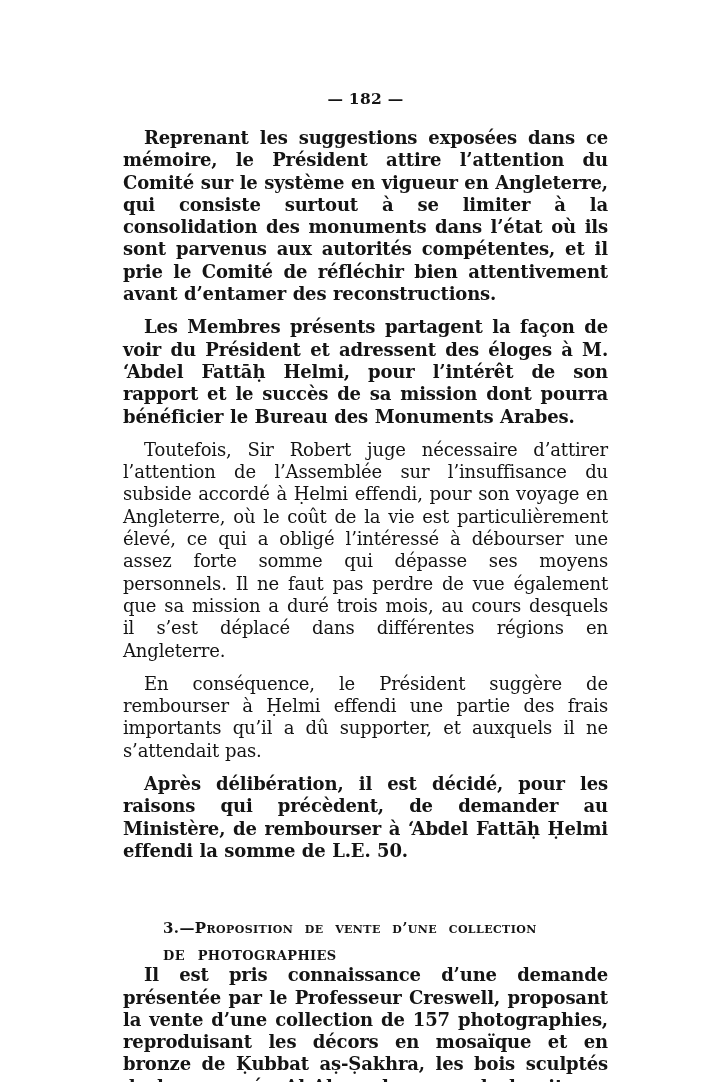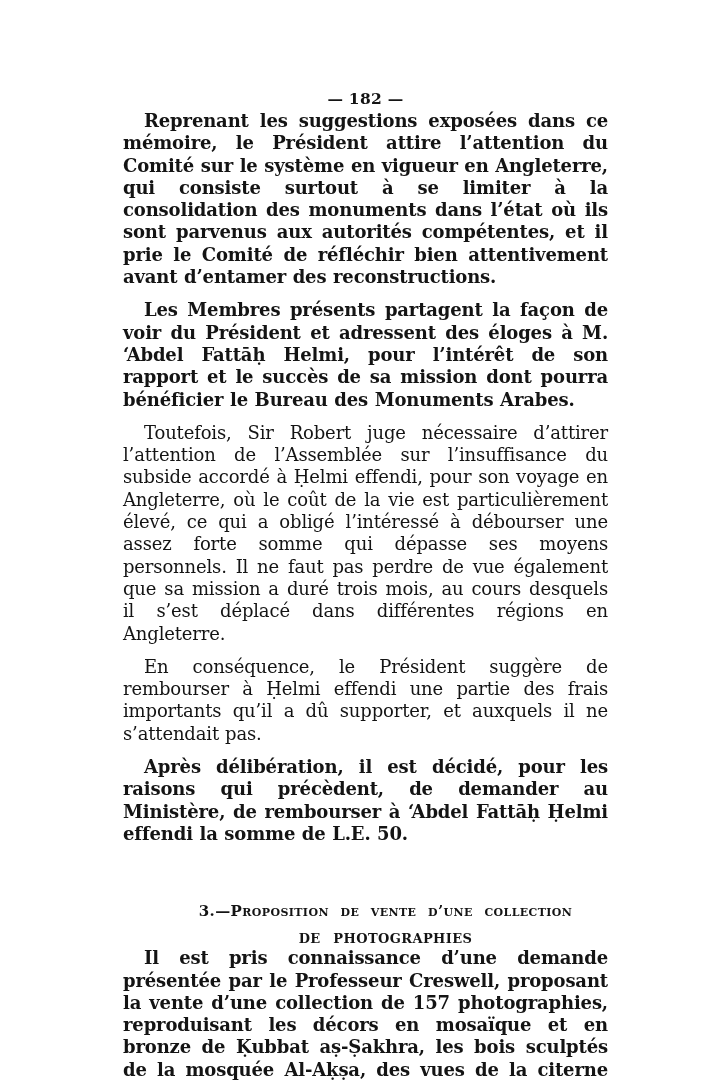--- a/index.html
+++ b/index.html
@@ -20,36 +20,36 @@
       left: 123px;
       top: 88px;
       width: 485px;
     }
     .page-number {
       text-align: center;
       font-size: 15.5px;
       font-weight: bold;
       height: 22px;
       line-height: 22px;
+      margin-bottom: 17px;
       letter-spacing: 0.3px;
     }
     .para {
       font-size: 18px;
       line-height: 22.3px;
       text-align: justify;
       text-indent: 21px;
       margin: 0 0 11px 0;
       letter-spacing: -0.15px;
       word-spacing: 0.5px;
       -webkit-font-smoothing: antialiased;
     }
     .para.bold { font-weight: bold; }
     .section-heading {
       margin-top: 56px;
-      text-align: center;
       font-weight: bold;
       font-size: 15px;
       line-height: 20px;
     }
     .section-heading .line1 {
       display: block;
       font-variant: small-caps;
       letter-spacing: 0.4px;
       word-spacing: 6px;
       padding-left: 40px;

